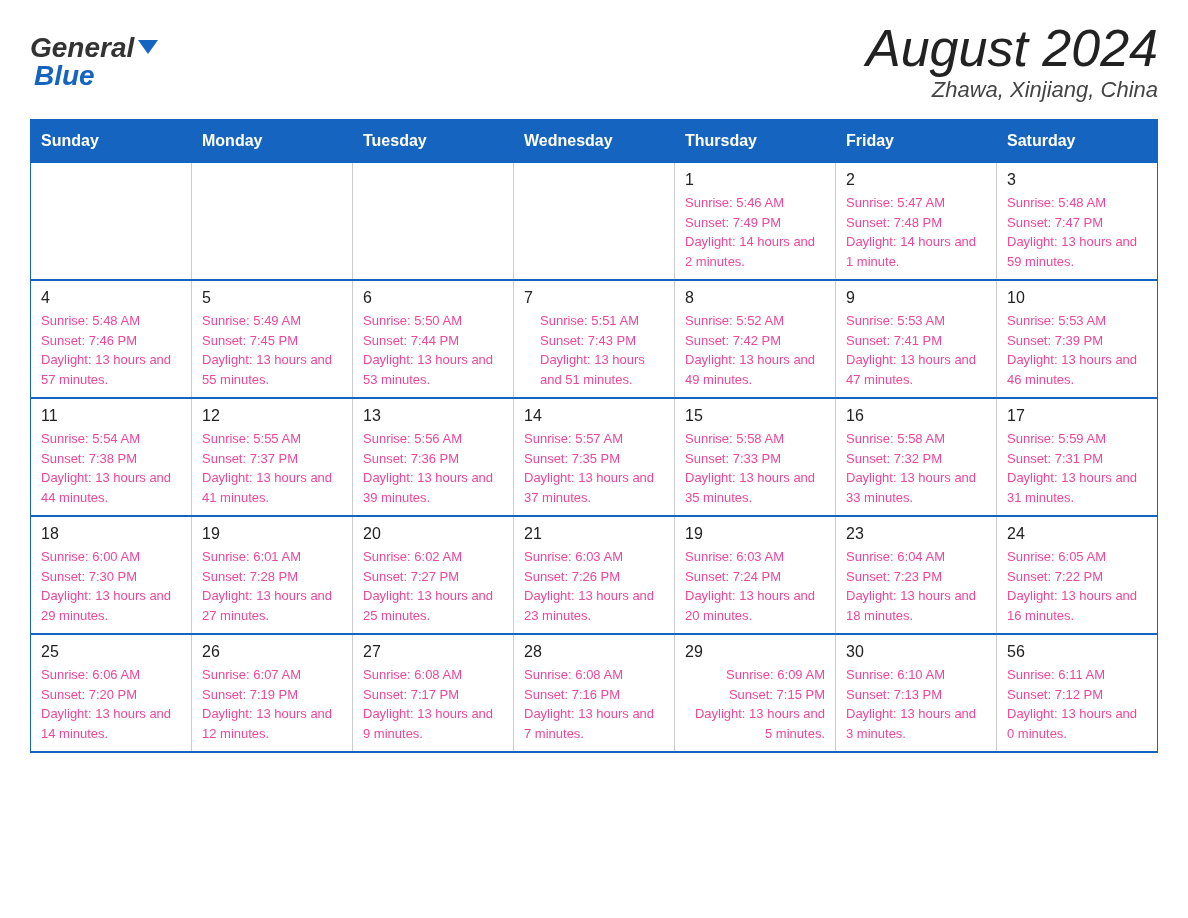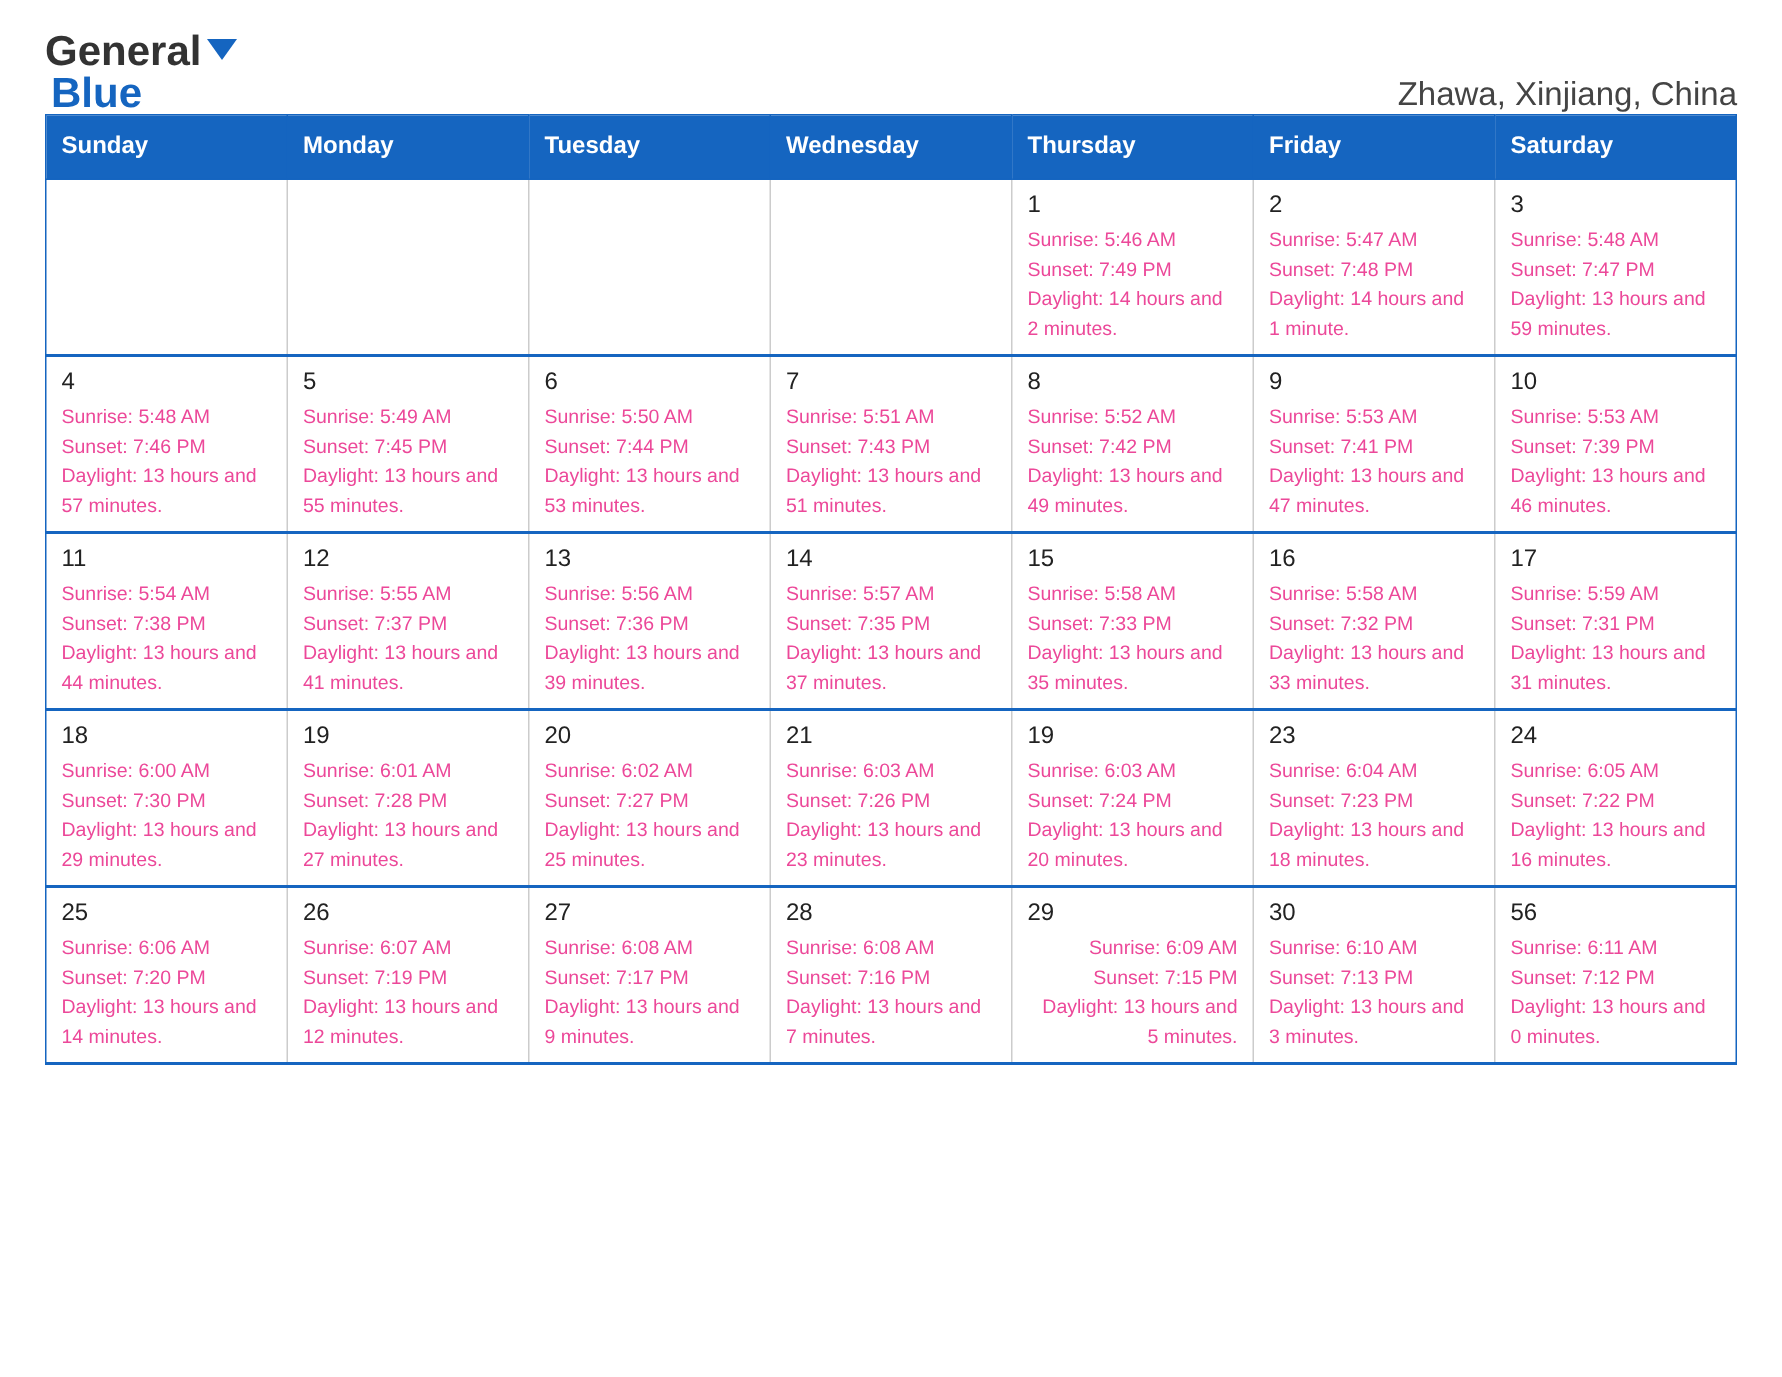--- a/index.html
+++ b/index.html
@@ -6,21 +6,23 @@
     body {
       font-family: Arial, Helvetica, sans-serif;
       background: #ffffff;
       width: 1188px;
       min-height: 918px;
       padding: 20px 30px;
     }
     .header {
       display: flex;
       justify-content: space-between;
-      align-items: flex-end;
+      align-items: center;
+      margin-bottom: 16px;
+      font-style: italic;
     }
     .logo {
       display: flex;
       flex-direction: column;
       line-height: 1;
     }
     .logo-text {
       display: flex;
       align-items: center;
       font-size: 28px;
@@ -105,20 +107,21 @@
   <div class="logo">
     <div class="logo-text">
       <span class="logo-general">General</span>
       <span class="logo-triangle"></span>
     </div>
     <div style="margin-left:4px;">
       <span class="logo-blue" style="font-size:28px;font-weight:bold;color:#1565c0;">Blue</span>
     </div>
   </div>
   <div class="title-block">
+    <div class="month-title">August 2024</div>
     <div class="location-title">Zhawa, Xinjiang, China</div>
   </div>
 </div>
 
 <table>
   <thead>
     <tr>
       <th>Sunday</th>
       <th>Monday</th>
       <th>Tuesday</th>
@@ -167,21 +170,21 @@
 Daylight: 13 hours and 55 minutes.</div>
         </td>
         <td>
           <span class="day-number">6</span>
           <div class="day-info" style="white-space: pre-line;">Sunrise: 5:50 AM
 Sunset: 7:44 PM
 Daylight: 13 hours and 53 minutes.</div>
         </td>
         <td>
           <span class="day-number">7</span>
-          <div class="day-info" style="white-space: pre-line;">Sunrise: 5:51 AM
+          <div class="day-info" style="white-space: pre-line; margin-left: 16px;">Sunrise: 5:51 AM
 Sunset: 7:43 PM
 Daylight: 13 hours and 51 minutes.</div>
         </td>
         <td>
           <span class="day-number">8</span>
           <div class="day-info" style="white-space: pre-line;">Sunrise: 5:52 AM
 Sunset: 7:42 PM
 Daylight: 13 hours and 49 minutes.</div>
         </td>
         <td>

